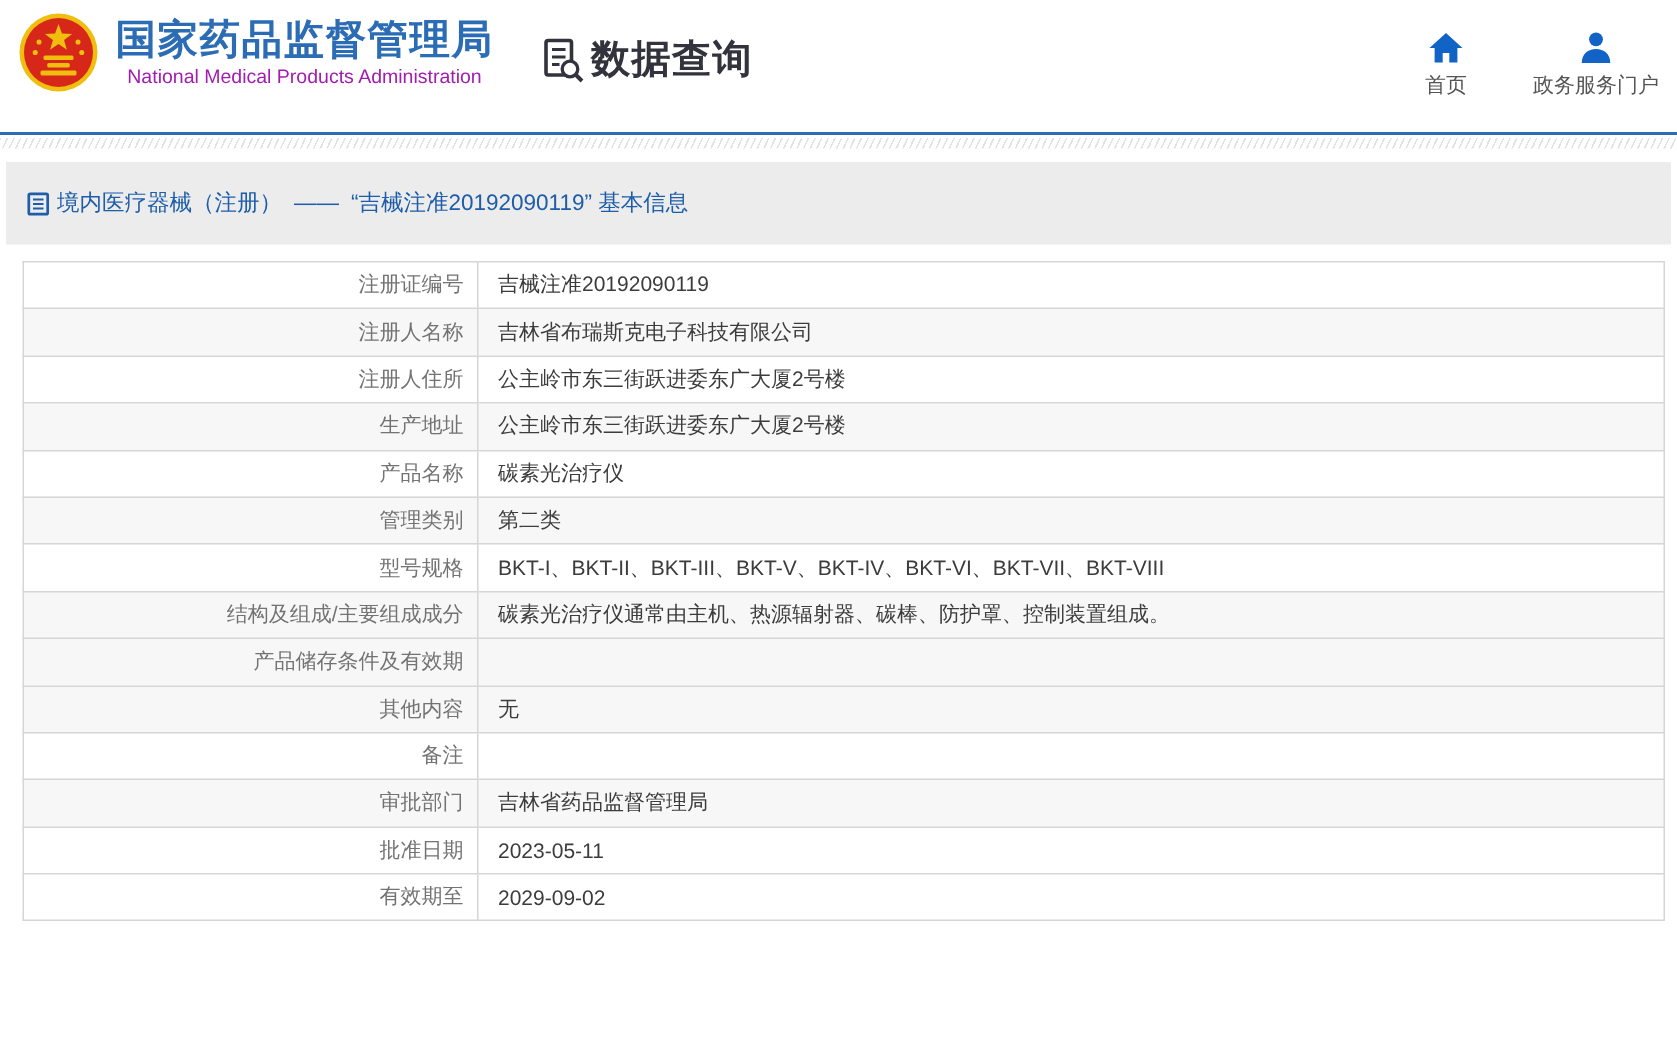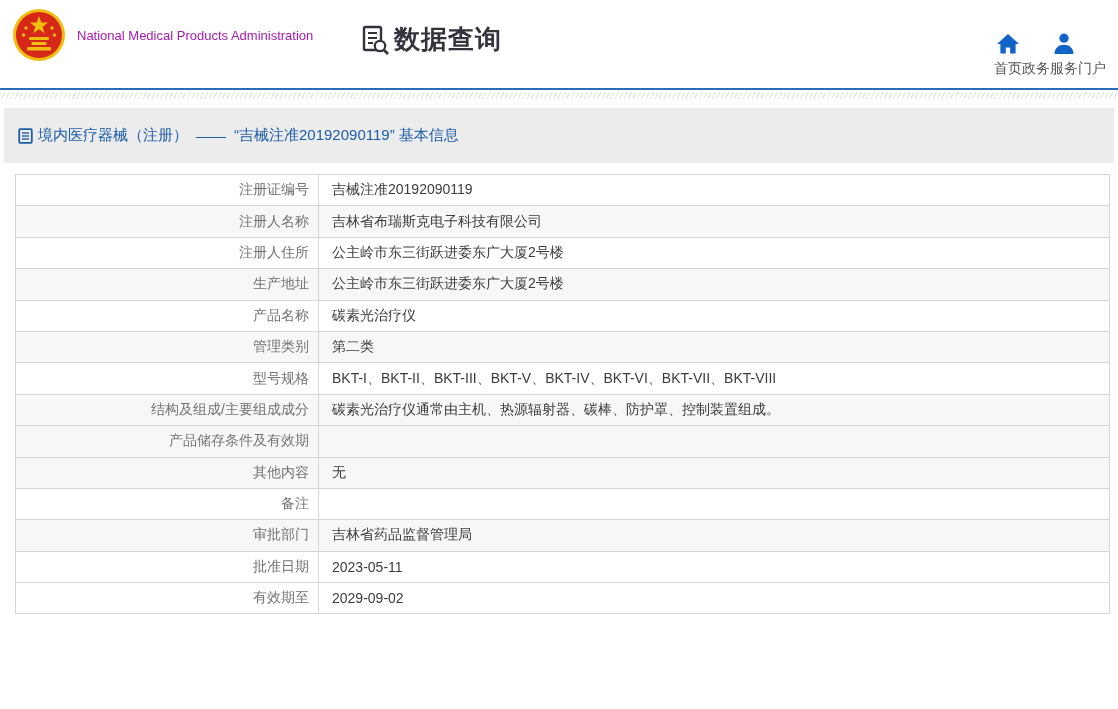--- a/index.html
+++ b/index.html
@@ -10,21 +10,21 @@
   .site-header { position:relative; height:88px; background:#fff; }
   .logo-link { position:absolute; left:12px; top:8px; display:flex; align-items:center; cursor:pointer; }
   .emblem { width:54px; height:54px; display:block; }
   .title-block { margin-left:11px; }
   .site-title { color:#2b6cb5; font-size:27px; font-weight:bold; letter-spacing:1px; line-height:30px; }
   .site-subtitle { color:#a21caf; font-size:13px; line-height:17px; margin-top:1px;text-align:center; }
 
   .data-query { position:absolute; left:360px; top:22px; display:flex; align-items:center; cursor:pointer; }
   .data-query-label { color:#33333d; font-size:26px; font-weight:bold; margin-left:4px; letter-spacing:1px; }
 
-  .header-nav { position:absolute; right:12px; top:32px; display:flex; }
+  .header-nav { position:absolute; right:12px; top:20px; display:flex; gap:44px; }
   .nav-item { display:flex; flex-direction:column; align-items:center; cursor:pointer; }
   .nav-item .nav-icon { height:24px; display:flex; align-items:center; }
   .nav-label { margin-top:4px; color:#555; font-size:14px; }
 
   
   .blue-rule { height:2px; background:#2b6cb5; }
   .hatch-strip { height:7px; margin-top:2px;
     background:repeating-linear-gradient(115deg,#e2e2e2 0 1px,#ffffff 1px 4px); }
 
   
@@ -53,20 +53,21 @@
       <path d="M27 8 l2.3 6.4 6.8.2 -5.4 4.1 1.9 6.5 -5.6-3.9 -5.6 3.9 1.9-6.5 -5.4-4.1 6.8-.2 z" fill="#efbe0e"></path>
       <circle cx="14" cy="20" r="1.7" fill="#efbe0e"></circle>
       <circle cx="40" cy="20" r="1.7" fill="#efbe0e"></circle>
       <circle cx="11.5" cy="27" r="1.7" fill="#efbe0e"></circle>
       <circle cx="42.5" cy="27" r="1.7" fill="#efbe0e"></circle>
       <rect x="17" y="29" width="20" height="3" rx="1" fill="#efbe0e"></rect>
       <rect x="19.5" y="34" width="15" height="3" rx="1" fill="#efbe0e"></rect>
       <rect x="15" y="39" width="24" height="3.4" rx="1" fill="#efbe0e"></rect>
     </svg>
     <div class="title-block">
+      <div class="site-title">国家药品监督管理局</div>
       <div class="site-subtitle">National Medical Products Administration</div>
     </div>
   </div>
 
   <div class="data-query">
     <svg width="30" height="32" viewBox="0 0 30 32">
       <rect x="4" y="3" width="17" height="23" rx="1.5" fill="none" stroke="#33333d" stroke-width="2.4"></rect>
       <line x1="8" y1="9" x2="17" y2="9" stroke="#33333d" stroke-width="2"></line>
       <line x1="8" y1="14" x2="17" y2="14" stroke="#33333d" stroke-width="2"></line>
       <line x1="8" y1="19" x2="13" y2="19" stroke="#33333d" stroke-width="2"></line>

